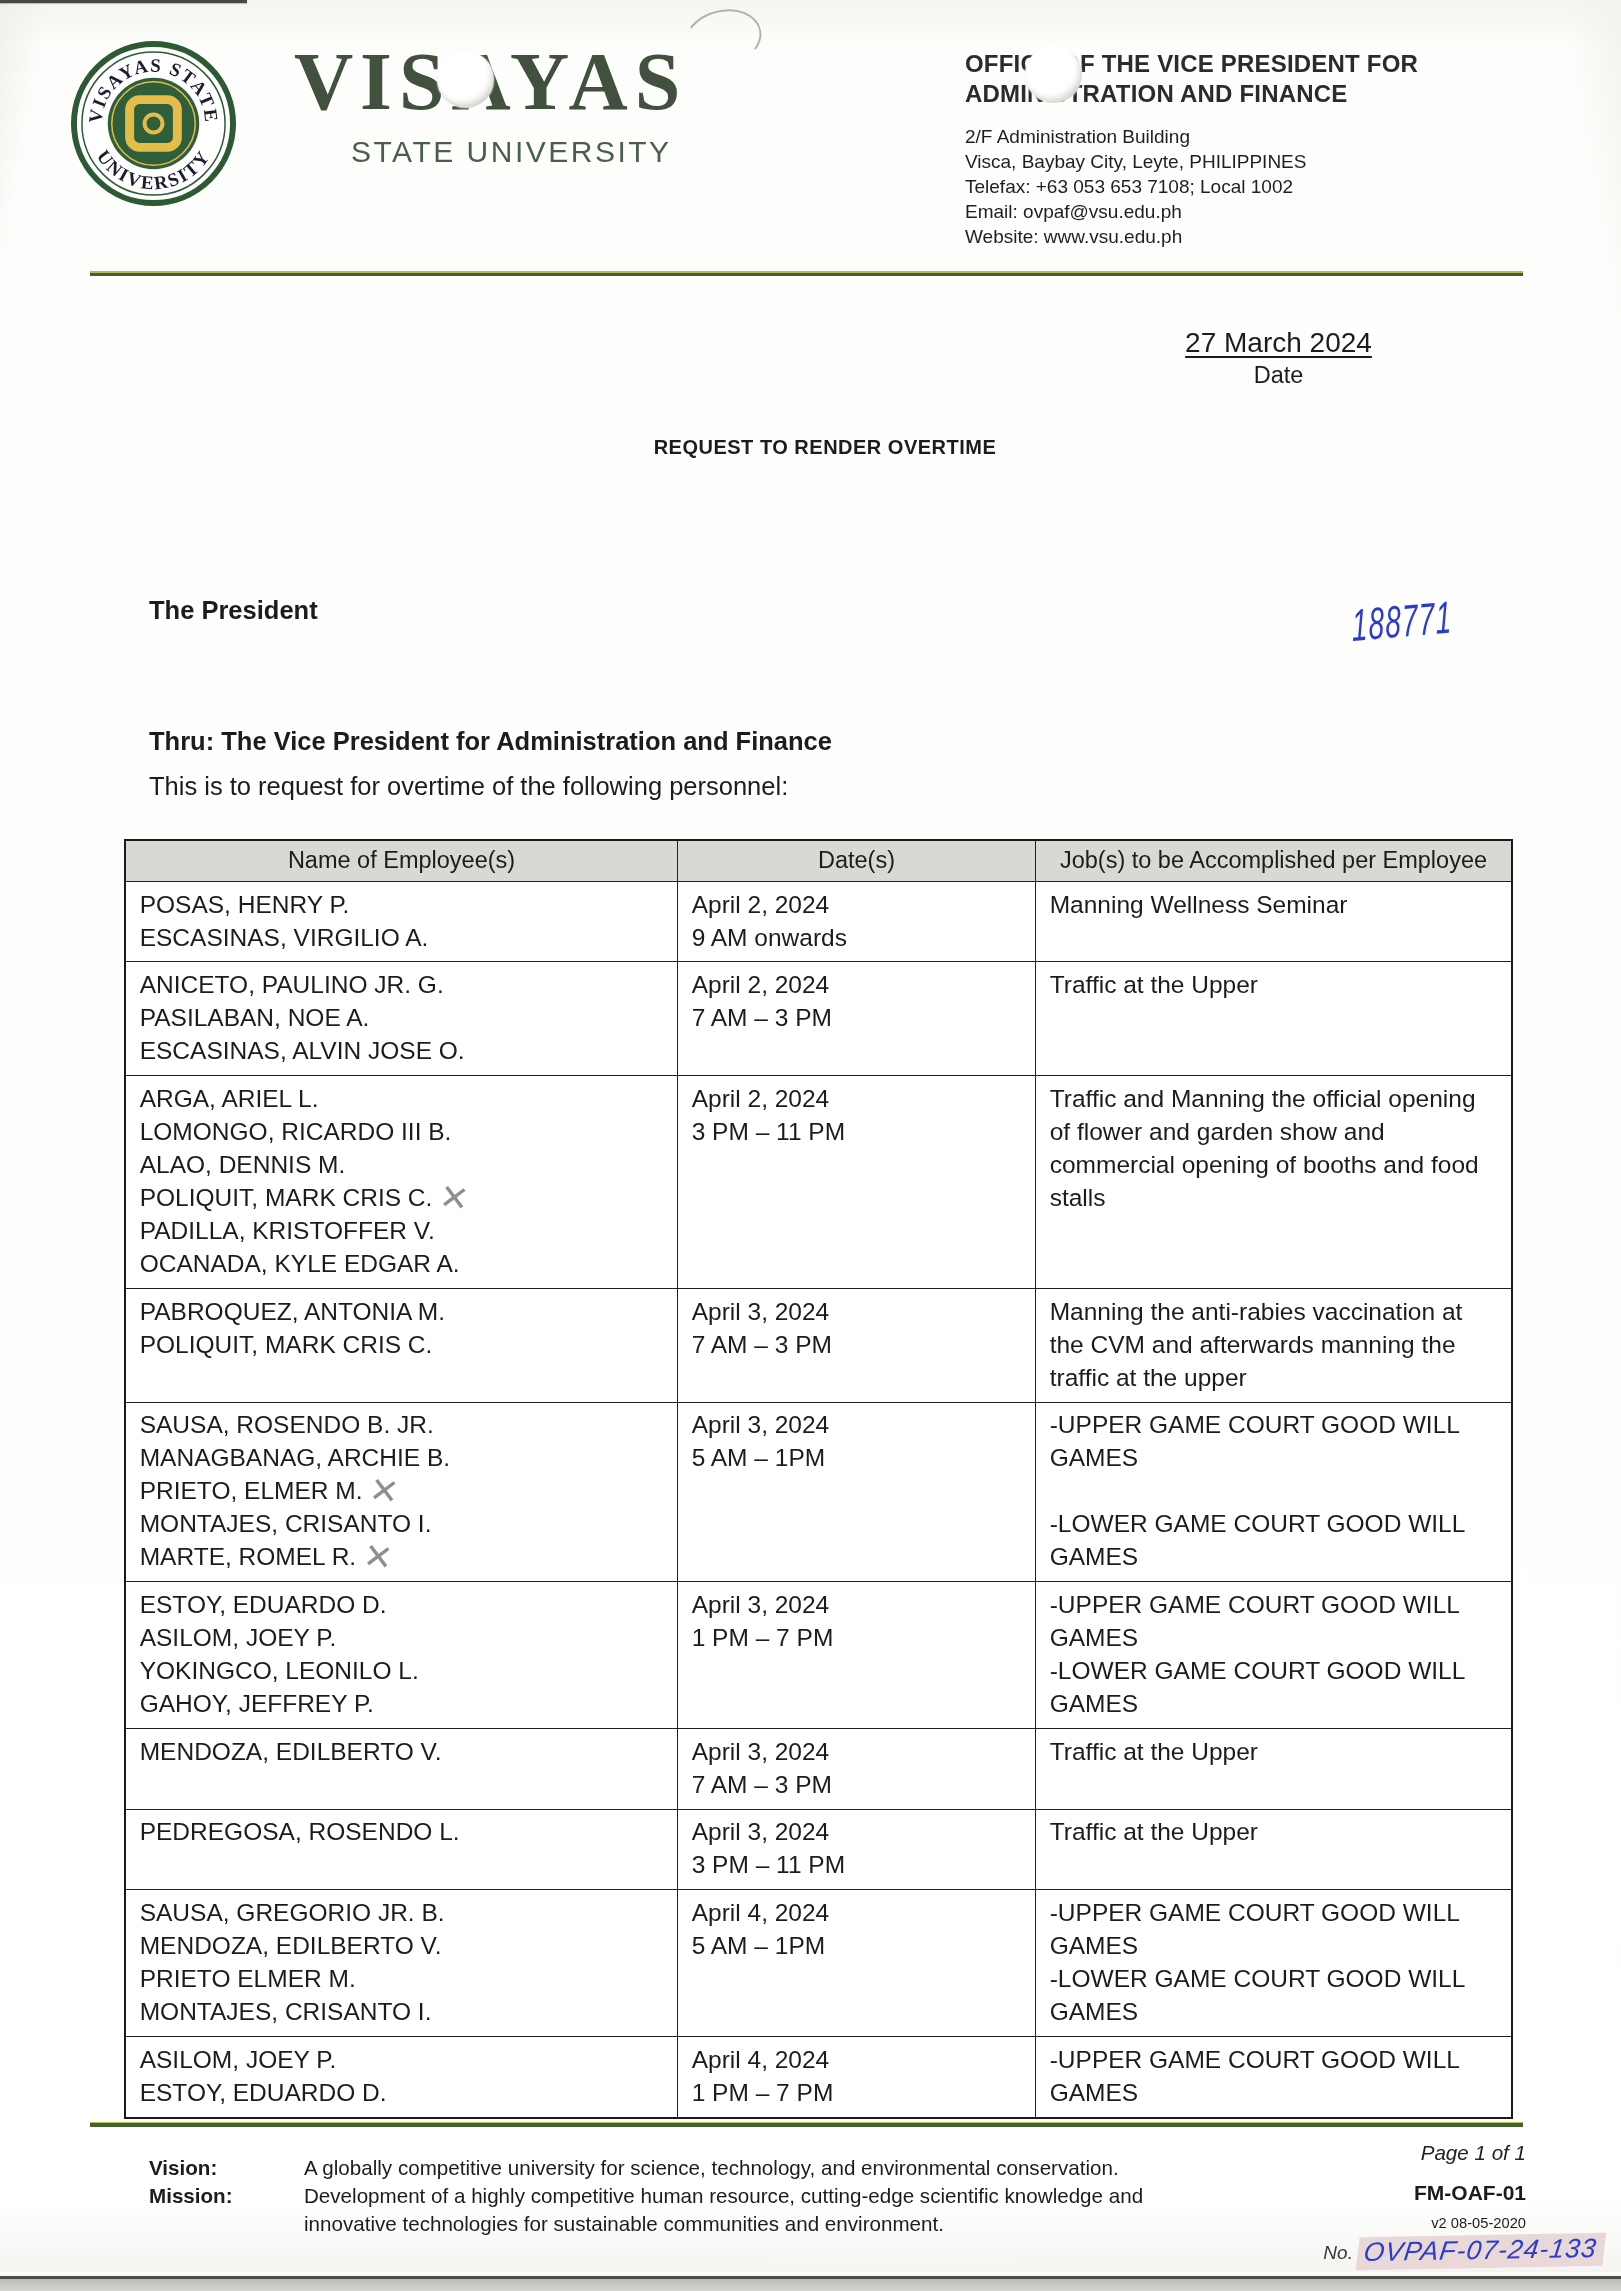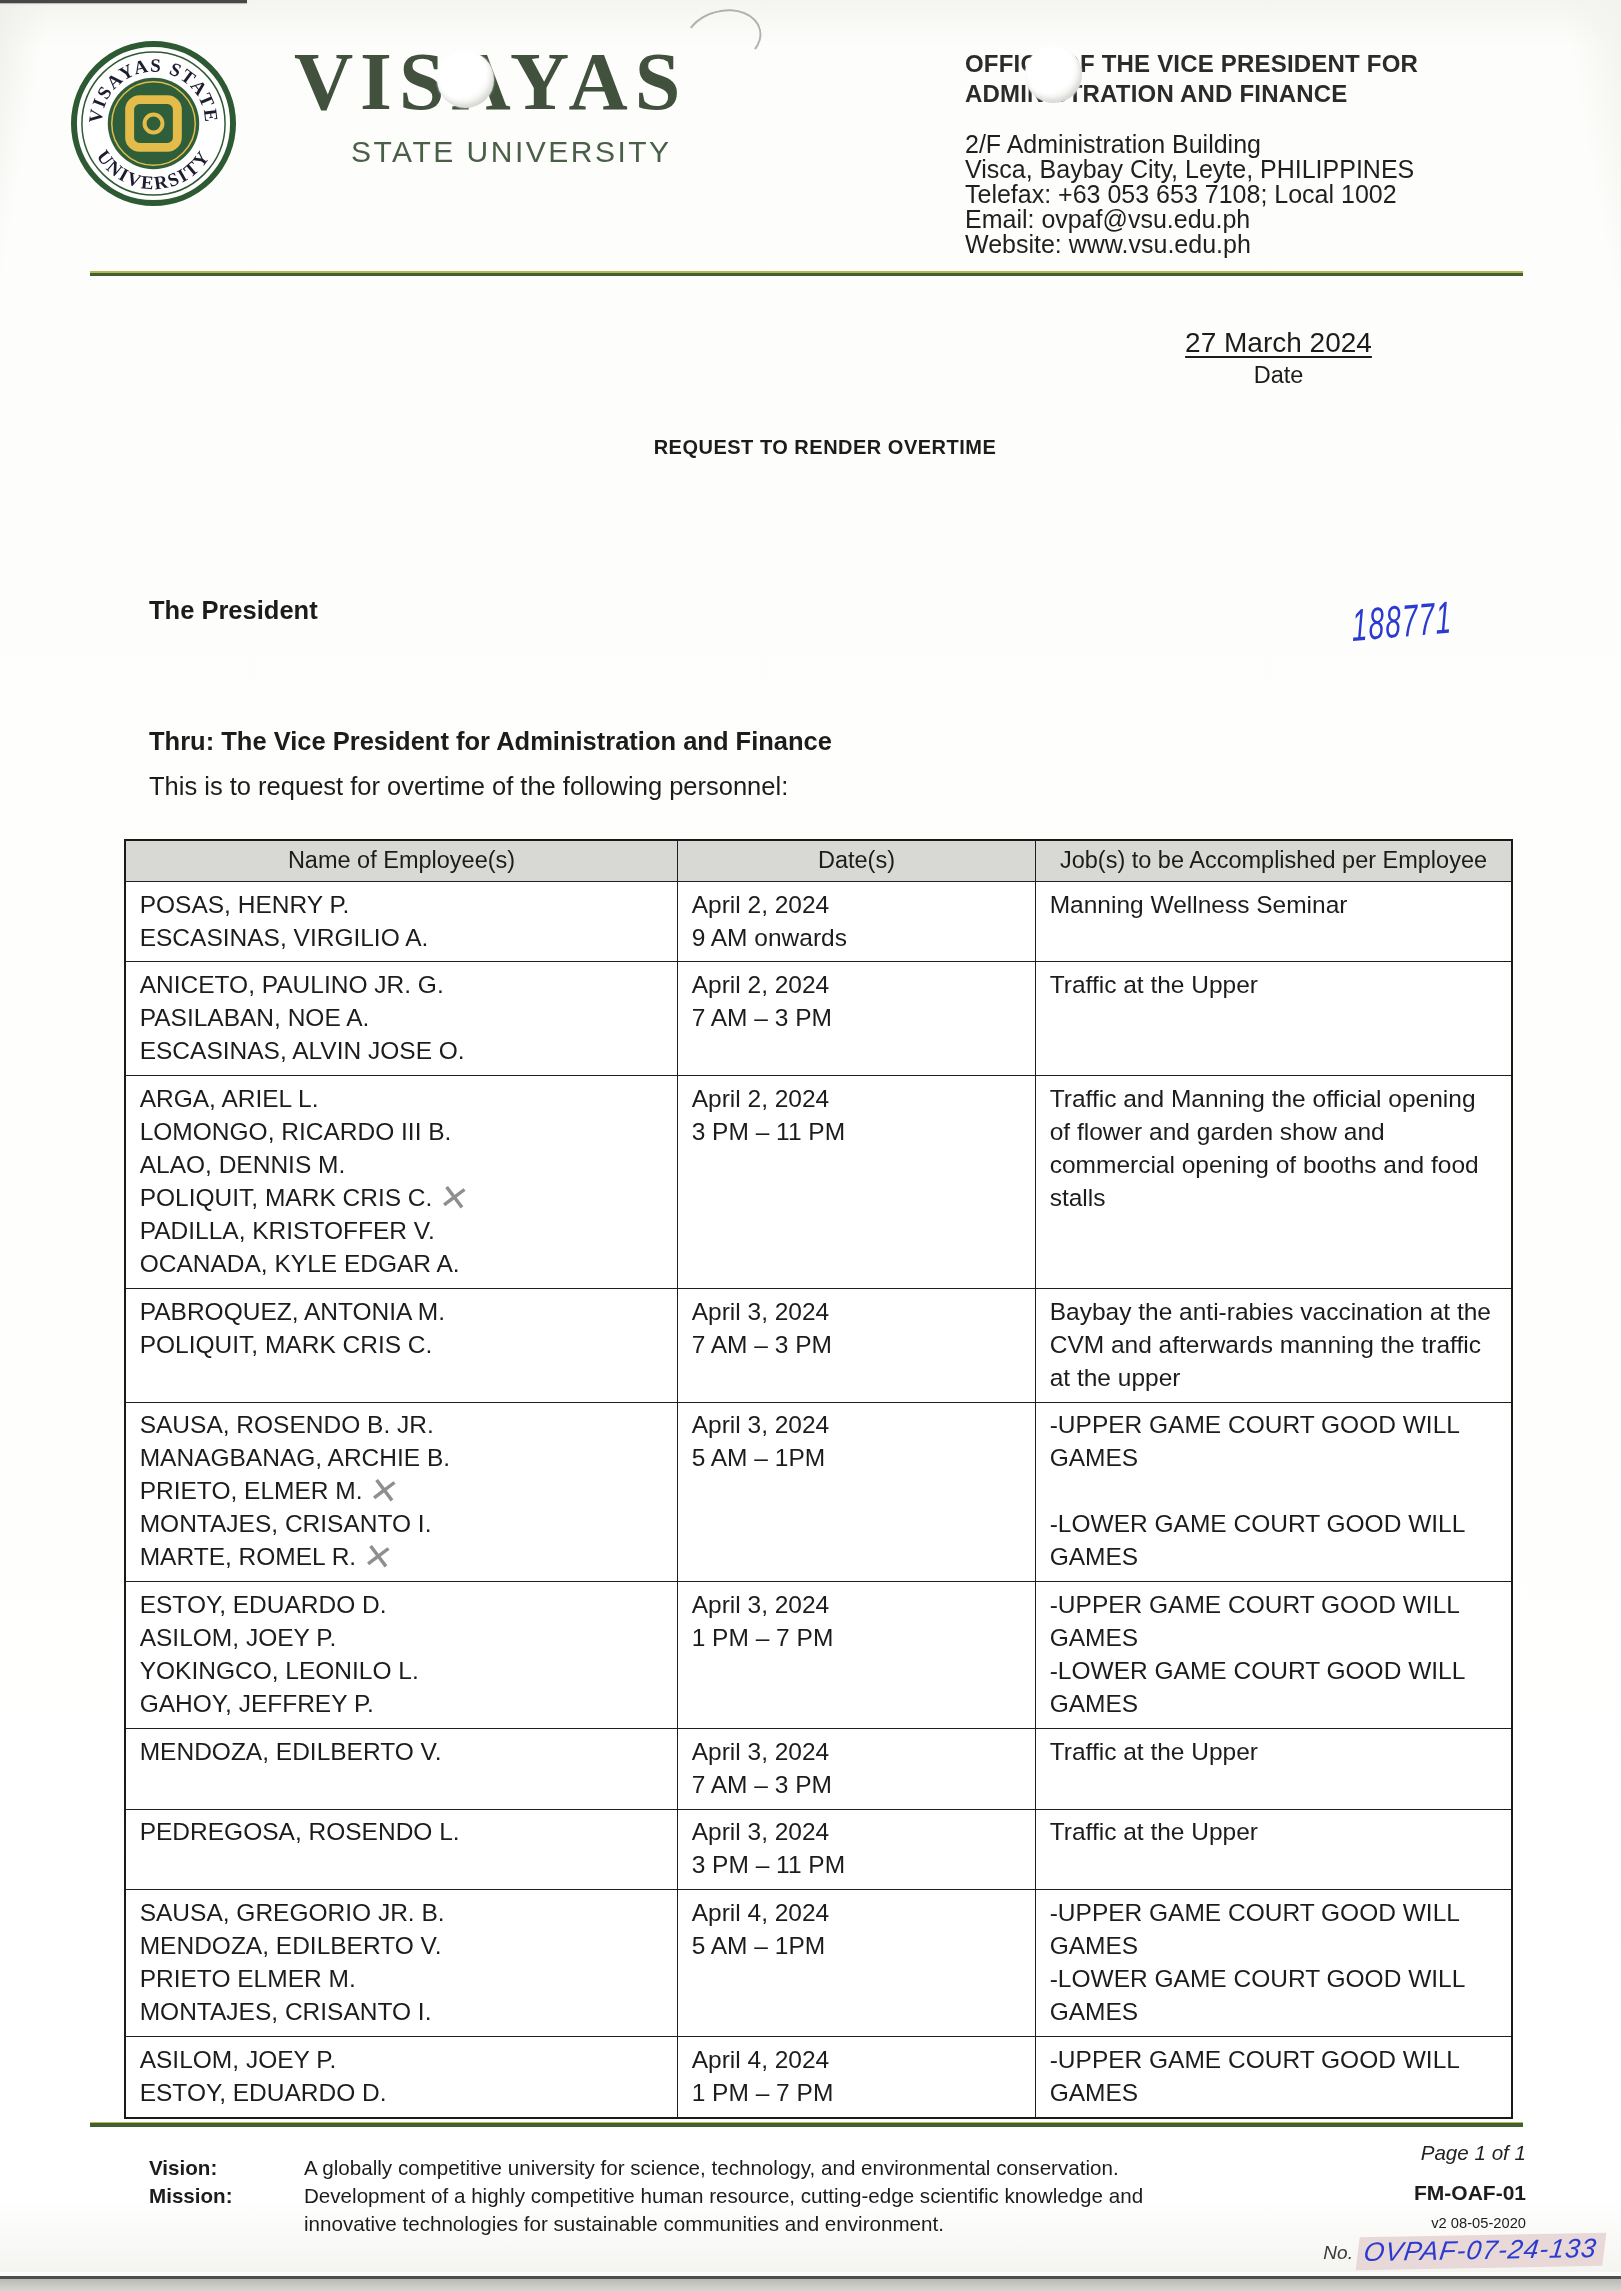--- a/index.html
+++ b/index.html
@@ -27,21 +27,21 @@
     background:linear-gradient(180deg,#fbfbf9 0 3.9px,#4d4d4d 3.9px 6.9px,#b9b9b5 6.9px,#d8d8d4 100%); }
 
   
   .seal { position:absolute; left:69px; top:39px; width:169px; height:169px; z-index:2; }
   .wordmark { position:absolute; left:294px; top:35px; width:431px; }
   .wm-main { font-family:"Liberation Serif", serif; font-weight:bold; font-size:82px; line-height:94px;
     color:#41513d; letter-spacing:6.9px; }
   .wm-sub { font-size:30px; letter-spacing:2.5px; color:#4a5f48; margin:5.9px 0 0 57px; }
   .office-block { position:absolute; left:965px; top:49px; width:490px; }
   .office-name { font-weight:bold; font-size:24px; line-height:30px; color:#2b2b2b; letter-spacing:0.2px; }
-  .office-address { margin-top:23px; font-size:25px; line-height:25px; color:#1f1f1f; }
+  .office-address { margin-top:15px; font-size:19px; line-height:25px; color:#1f1f1f; }
   .rule { position:absolute; left:90px; width:1433px; height:4.9px;
     background:linear-gradient(180deg,#bdb452 0 1.5px,#3f6134 1.5px); }
   .rule-top { top:271px; }
   .rule-bottom { top:2122px; }
 
   
   .date-block { position:absolute; left:1164px; top:327px; width:229px; text-align:center; }
   .date-value { font-size:28px; text-decoration:underline; text-underline-offset:3.9px; }
   .date-label { font-size:23.5px; margin-top:2.9px; }
   .doc-title { position:absolute; left:127px; top:436px; width:1396px; text-align:center;
@@ -193,21 +193,21 @@
       <div class="trow">
         <div class="tcell names">
           <div class="line">PABROQUEZ, ANTONIA M.</div>
           <div class="line">POLIQUIT, MARK CRIS C.</div>
         </div>
         <div class="tcell dates">
           <div class="line">April 3, 2024</div>
           <div class="line">7 AM – 3 PM</div>
         </div>
         <div class="tcell jobs">
-          <div class="line">Baybay the anti-rabies vaccination at the CVM and afterwards manning the traffic at the upper</div>
+          <div class="line">Manning the anti-rabies vaccination at the CVM and afterwards manning the traffic at the upper</div>
         </div>
       </div>
       <div class="trow">
         <div class="tcell names">
           <div class="line">SAUSA, ROSENDO B. JR.</div>
           <div class="line">MANAGBANAG, ARCHIE B.</div>
           <div class="line">PRIETO, ELMER M.<div class="xmark">✕</div></div>
           <div class="line">MONTAJES, CRISANTO I.</div>
           <div class="line">MARTE, ROMEL R.<div class="xmark">✕</div></div>
         </div>

